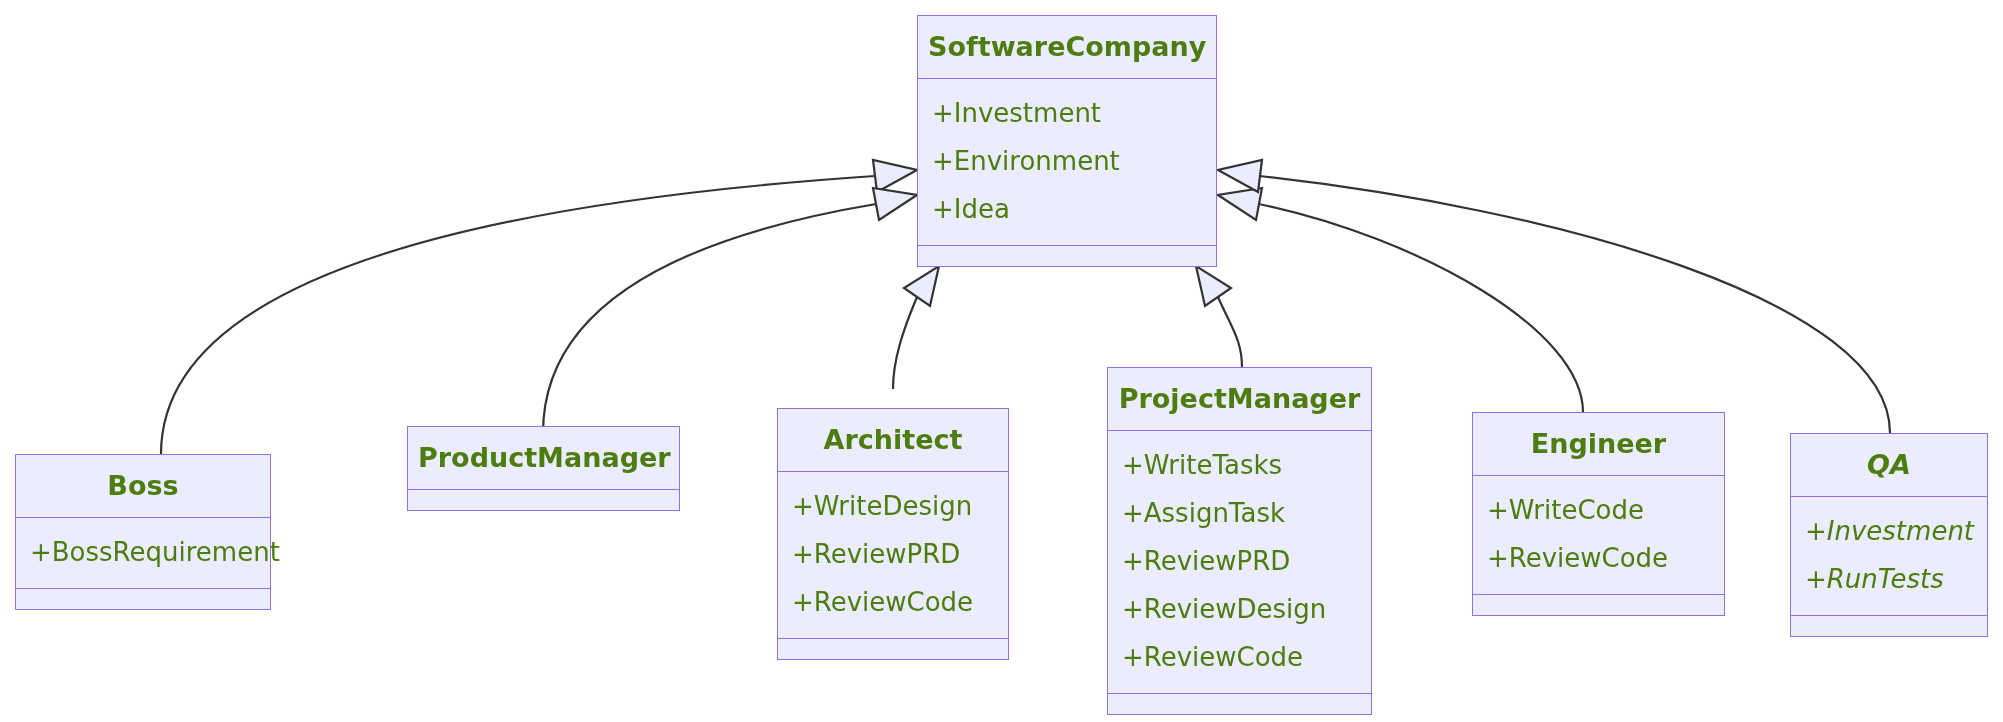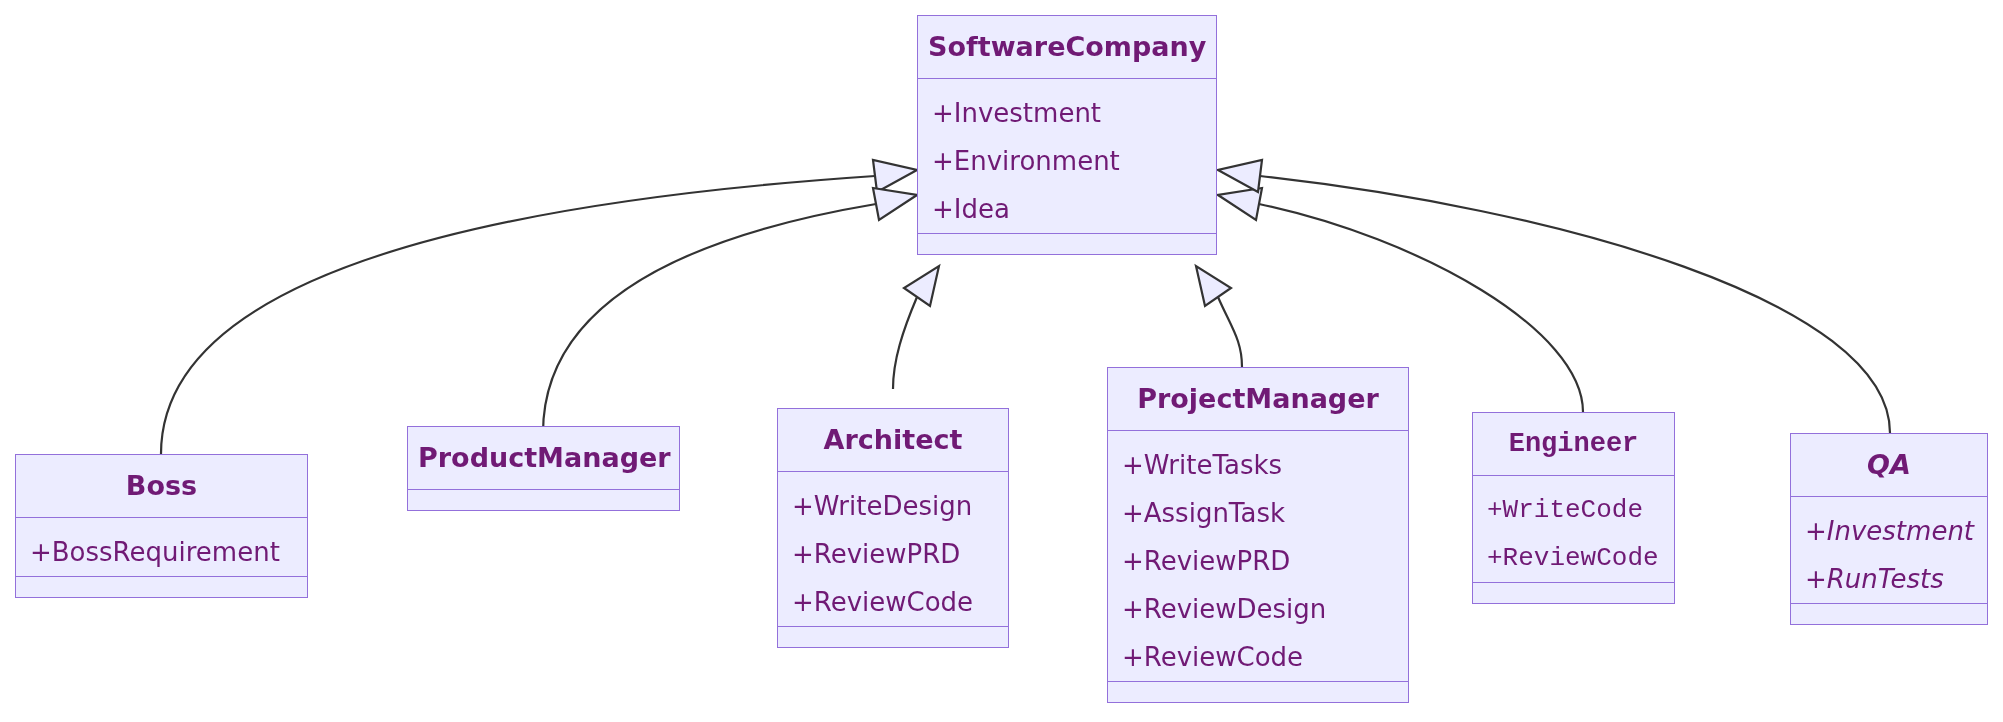--- a/index.html
+++ b/index.html
@@ -2,21 +2,21 @@
 <html><head>
 <meta charset="utf-8">
 <style>
   html, body { margin: 0; padding: 0; background: #ffffff; }
   #canvas {
     position: relative;
     width: 2003px;
     height: 722px;
     background: #ffffff;
     font-family: "DejaVu Sans", "Liberation Sans", sans-serif;
-    color: #701a75;
+    color: #4d7c0f;
     overflow: hidden;
   }
   #edge-layer {
     position: absolute;
     left: 0; top: 0;
     width: 2003px; height: 722px;
   }
   .uml-class {
     position: absolute;
     background: #ECECFF;
@@ -26,21 +26,21 @@
   .uml-title {
     text-align: center;
     font-weight: bold;
     font-size: 27px;
     line-height: 34px;
     padding: 14px 10px;
     border-bottom: 1px solid #9370DB;
     white-space: nowrap;
   }
   .uml-attrs {
-    padding: 10px 14px 0 14px;
+    padding: 10px 14px 12px 14px;
     border-bottom: 1px solid #9370DB;
     font-size: 26px;
     line-height: 48px;
     white-space: nowrap;
   }
   .uml-methods {
     height: 20px;
   }
 </style>
 </head>
@@ -70,21 +70,21 @@
   <div class="uml-class" style="left:917px; top:15px; width:300px;">
     <div class="uml-title">SoftwareCompany</div>
     <div class="uml-attrs">
       <div>+Investment</div>
       <div>+Environment</div>
       <div>+Idea</div>
     </div>
     <div class="uml-methods"></div>
   </div>
 
-  <div class="uml-class" style="left:15px; top:454px; width:293px;">
+  <div class="uml-class" style="left:15px; top:454px; width:256px;">
     <div class="uml-title">Boss</div>
     <div class="uml-attrs">
       <div>+BossRequirement</div>
     </div>
     <div class="uml-methods"></div>
   </div>
 
   <div class="uml-class" style="left:407px; top:426px; width:273px;">
     <div class="uml-title">ProductManager</div>
     <div class="uml-methods"></div>
@@ -93,33 +93,33 @@
   <div class="uml-class" style="left:777px; top:408px; width:232px;">
     <div class="uml-title">Architect</div>
     <div class="uml-attrs">
       <div>+WriteDesign</div>
       <div>+ReviewPRD</div>
       <div>+ReviewCode</div>
     </div>
     <div class="uml-methods"></div>
   </div>
 
-  <div class="uml-class" style="left:1107px; top:367px; width:302px;">
+  <div class="uml-class" style="left:1107px; top:367px; width:265px;">
     <div class="uml-title">ProjectManager</div>
     <div class="uml-attrs">
       <div>+WriteTasks</div>
       <div>+AssignTask</div>
       <div>+ReviewPRD</div>
       <div>+ReviewDesign</div>
       <div>+ReviewCode</div>
     </div>
     <div class="uml-methods"></div>
   </div>
 
-  <div class="uml-class" style="left:1472px; top:412px; width:203px;font-family:Liberation Mono, monospace;">
+  <div class="uml-class" style="left:1472px; top:412px; width:253px;">
     <div class="uml-title">Engineer</div>
     <div class="uml-attrs">
       <div>+WriteCode</div>
       <div>+ReviewCode</div>
     </div>
     <div class="uml-methods"></div>
   </div>
 
   <div class="uml-class" style="left:1790px; top:433px; width:198px;font-style:italic;">
     <div class="uml-title">QA</div>

